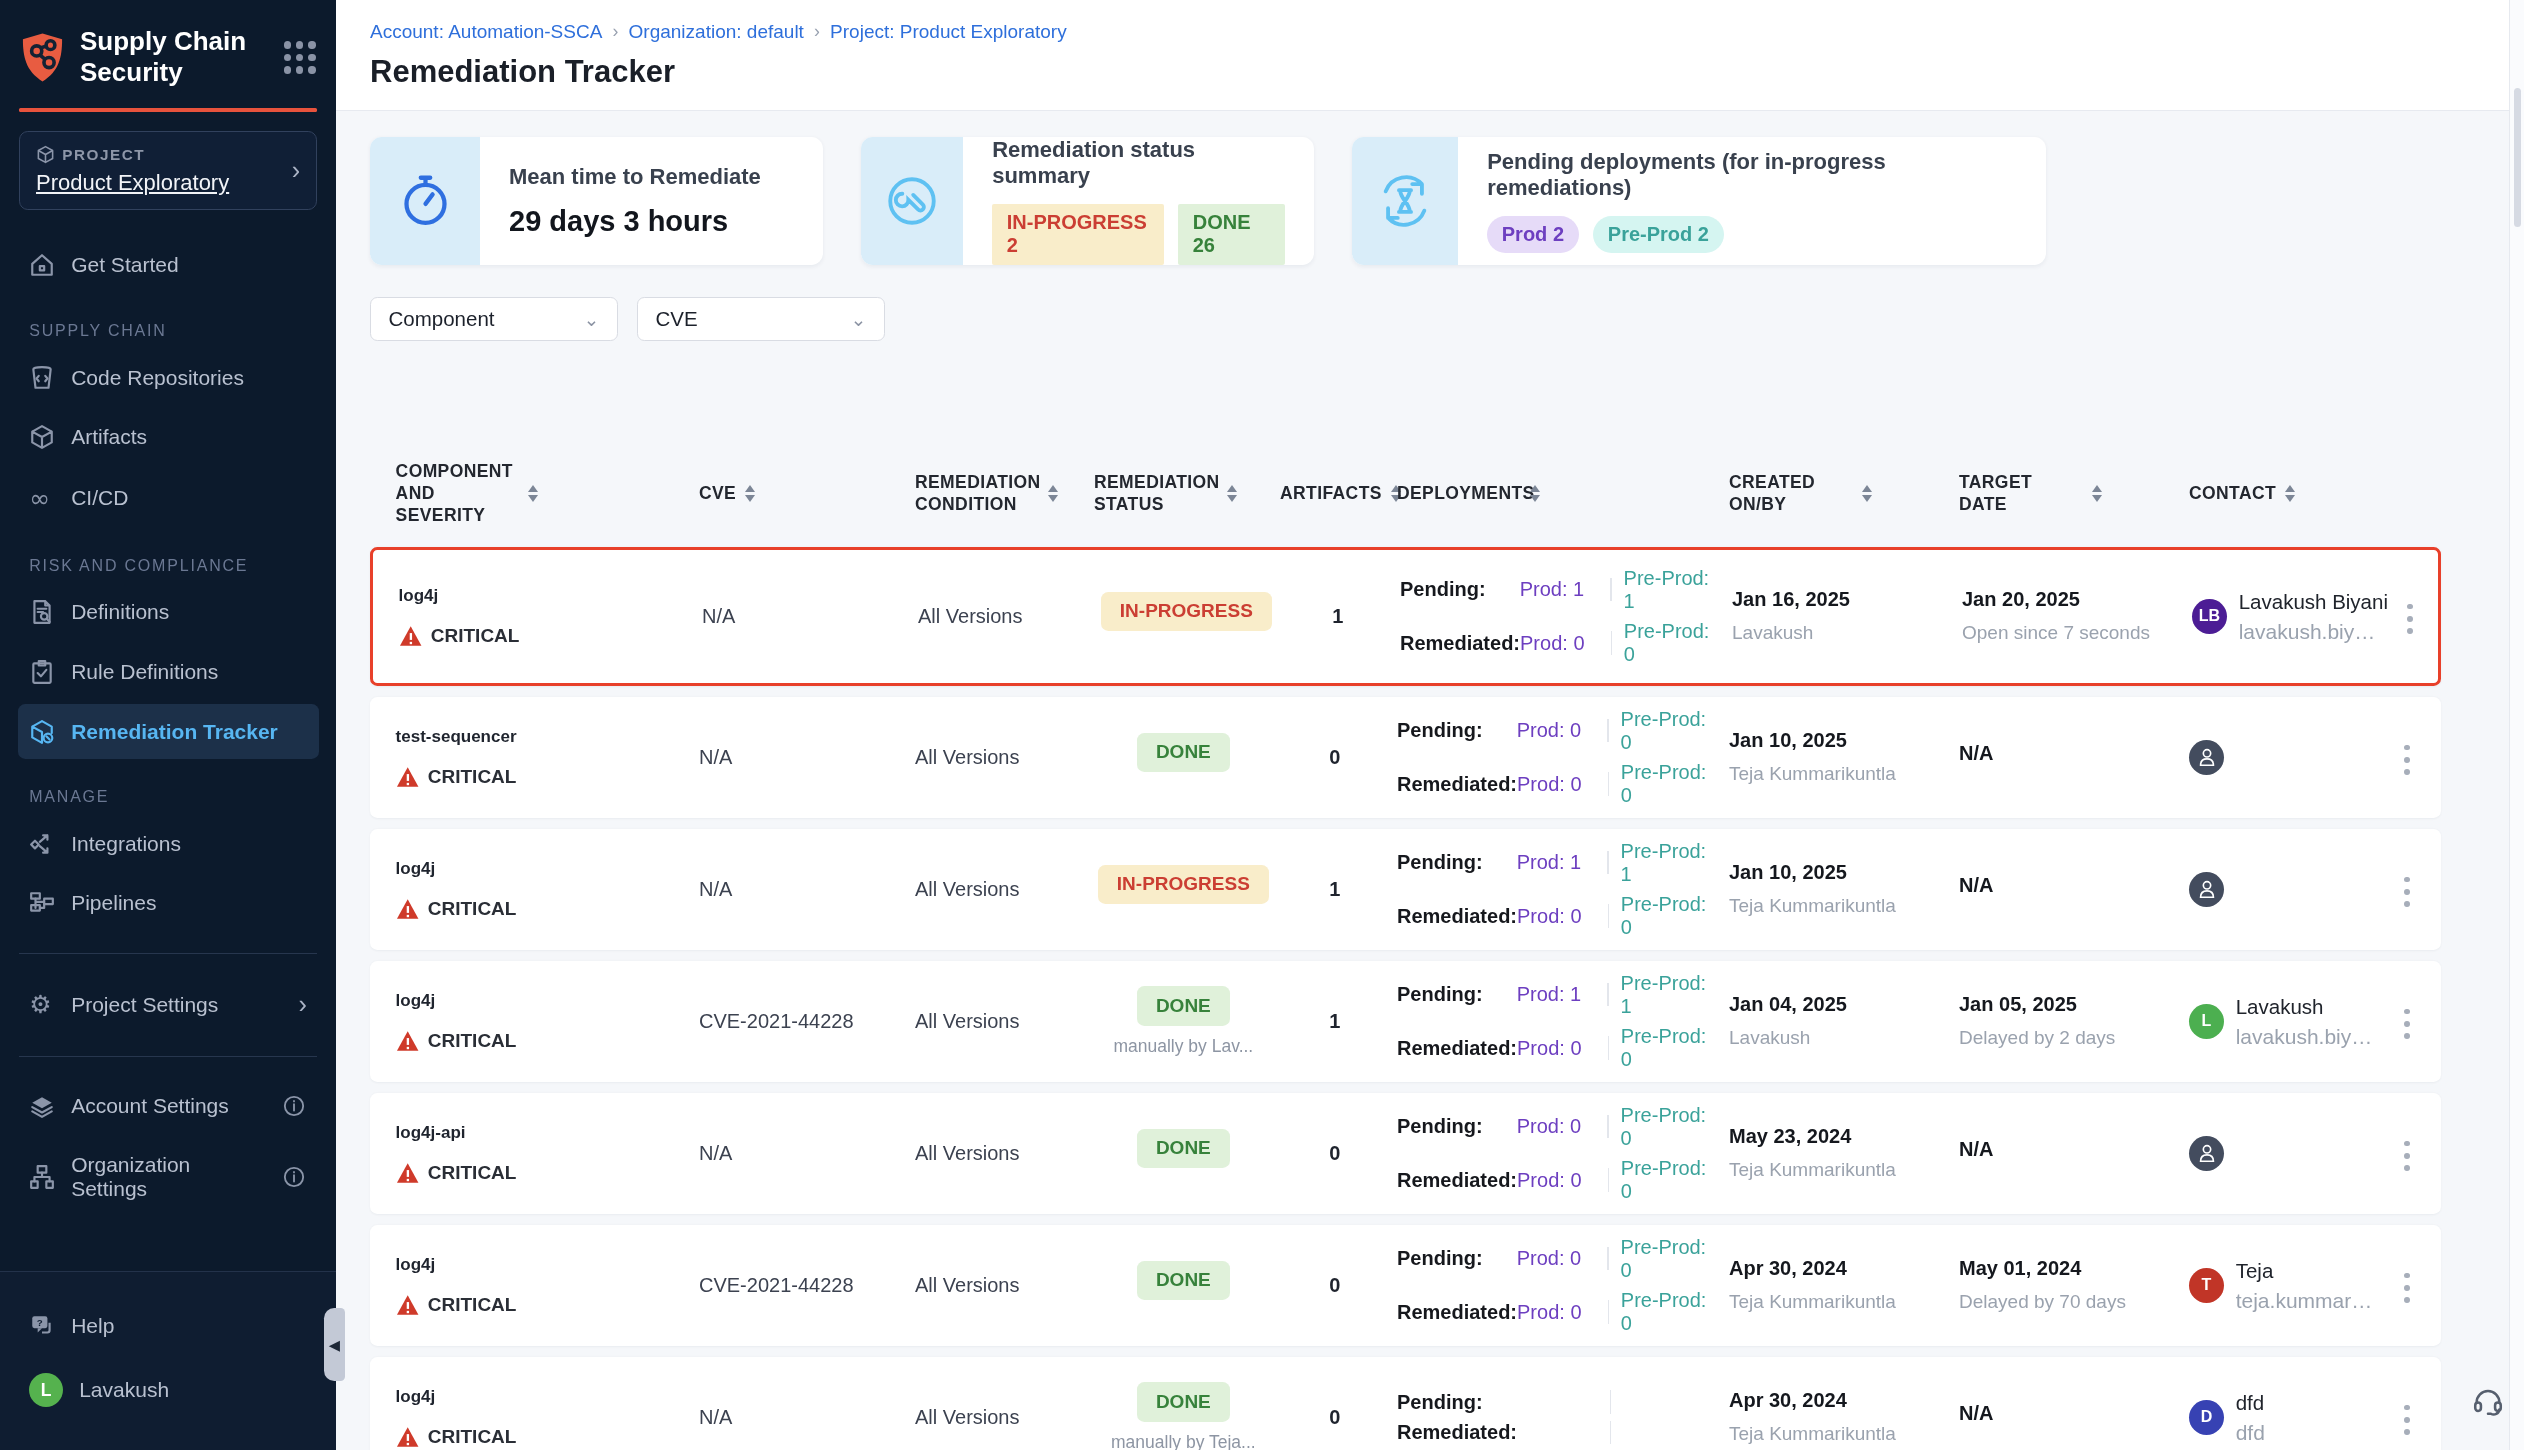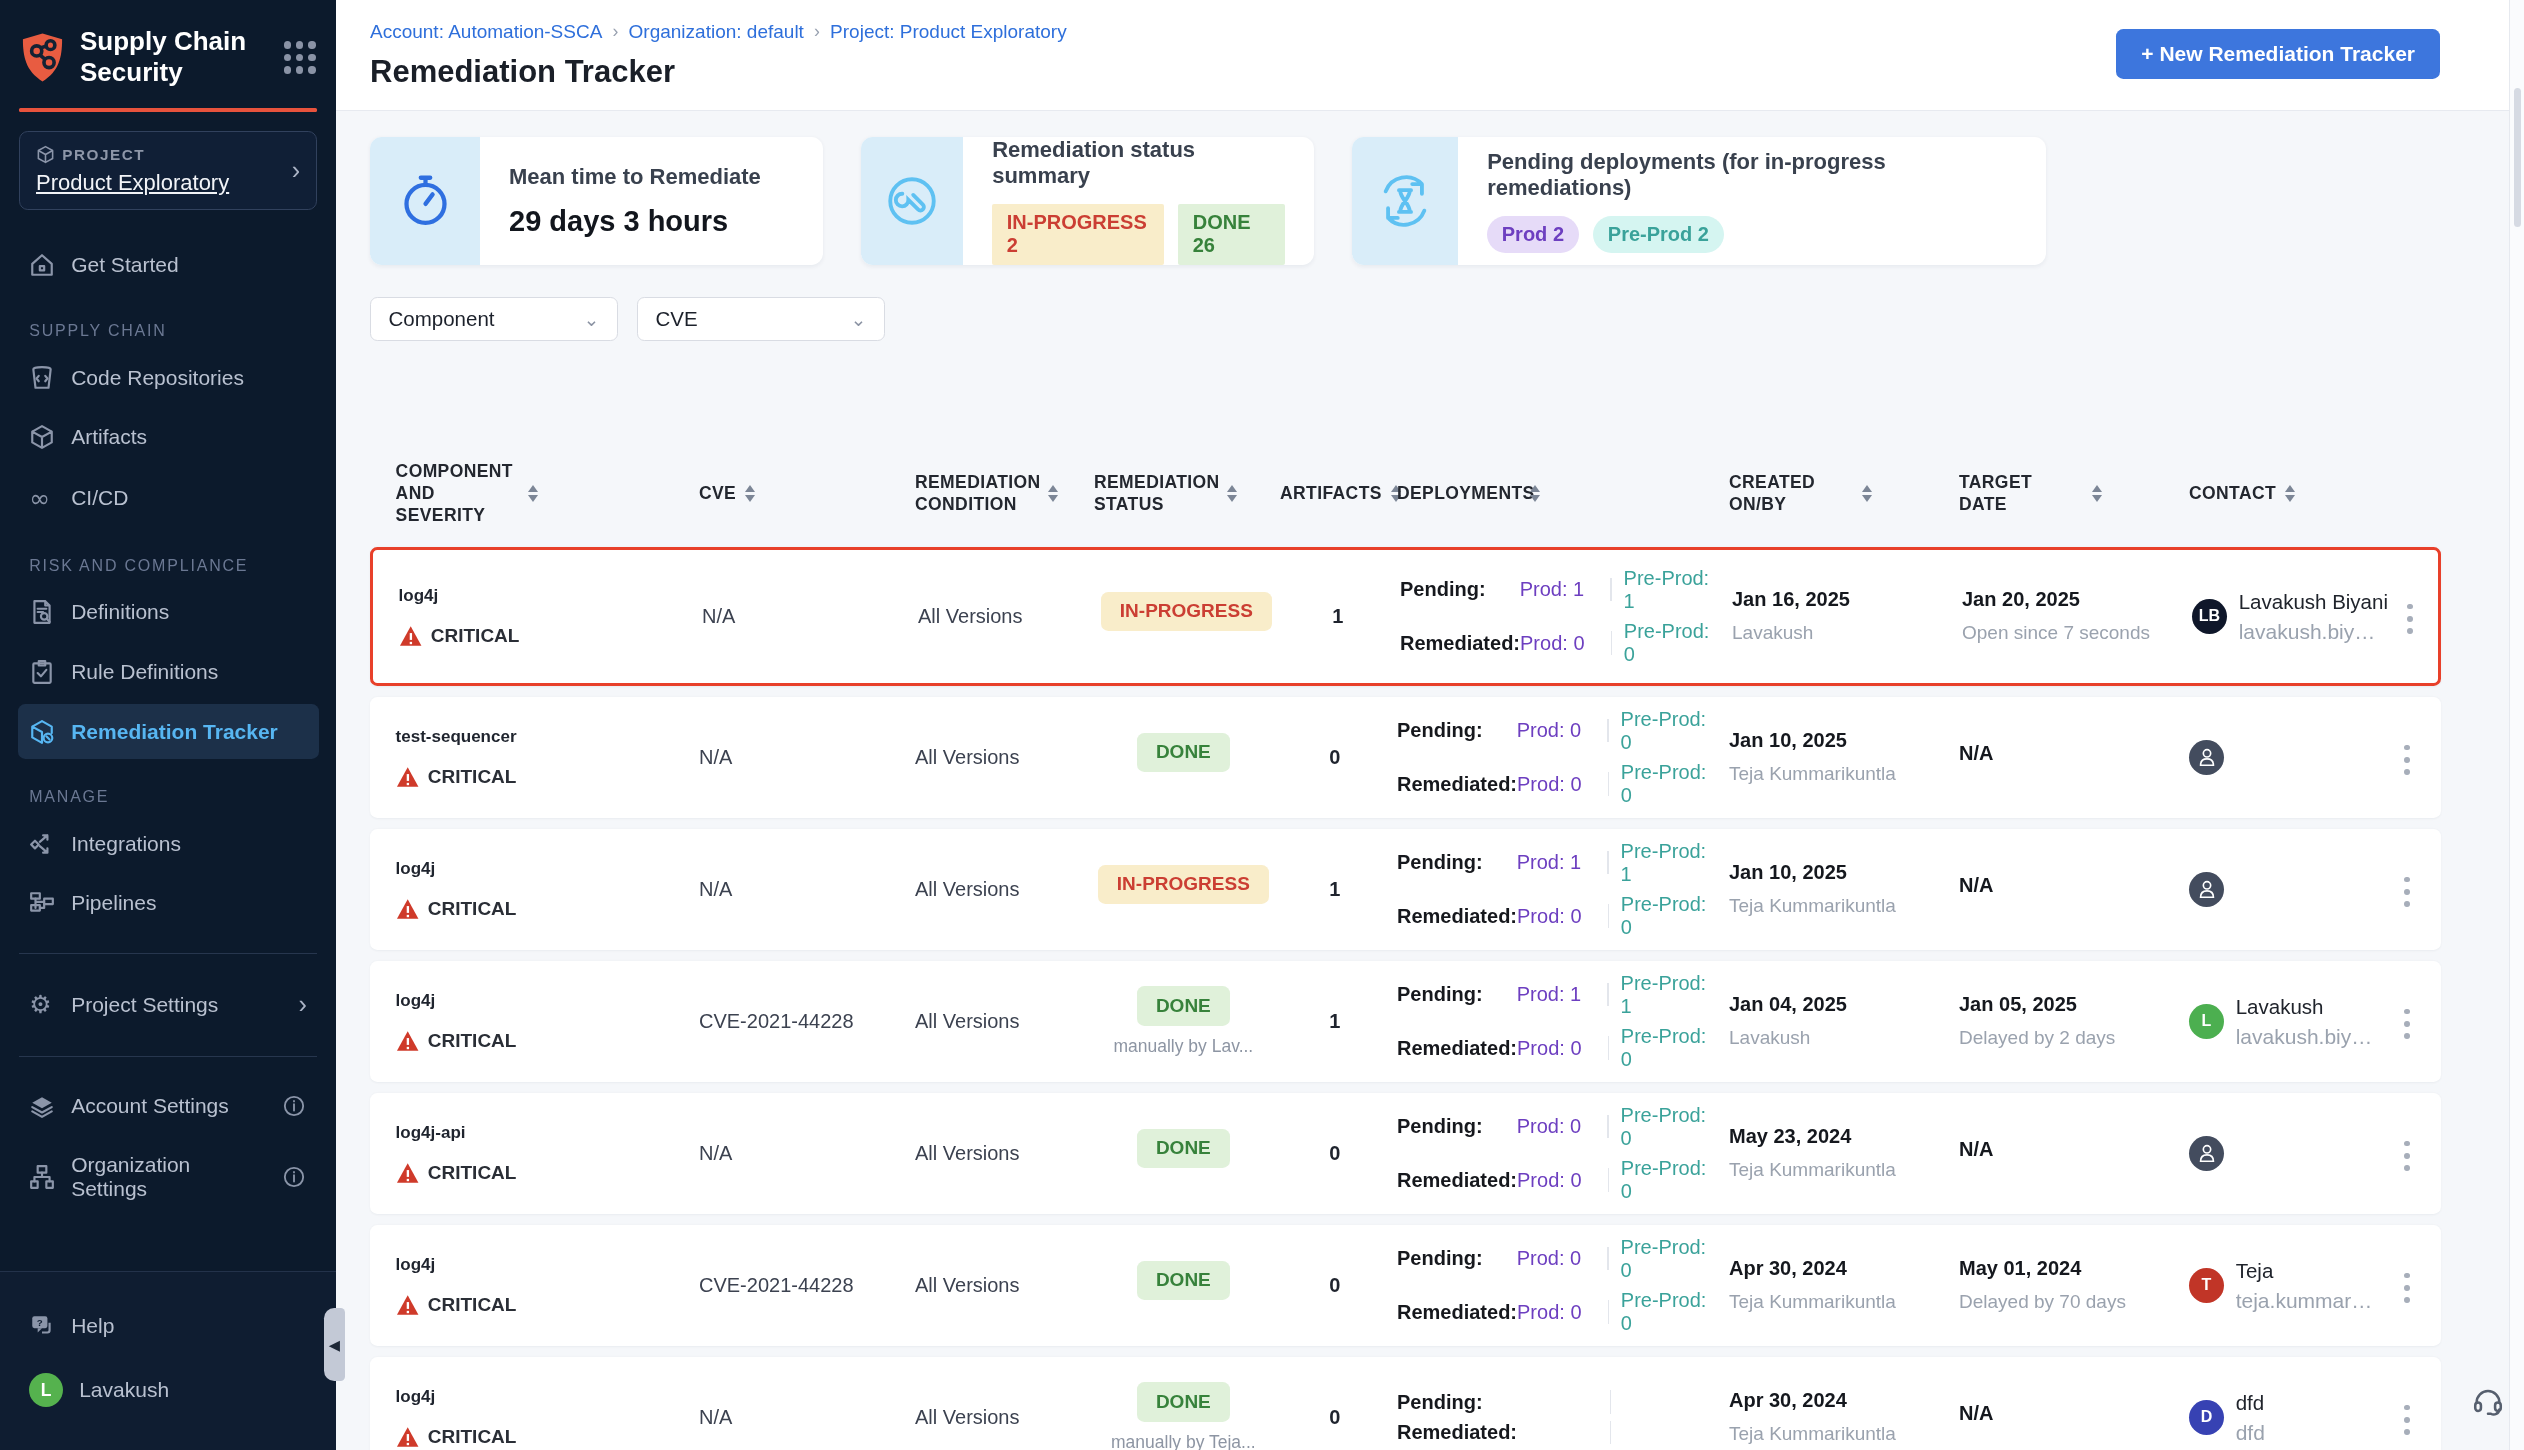--- a/index.html
+++ b/index.html
@@ -308,21 +308,20 @@
   <main class="main" data-interactable="false">
     <div class="topbar" data-interactable="false">
       <div class="breadcrumb" data-interactable="false">
         <span data-interactable="true">Account: Automation-SSCA</span>
         <span class="bc-sep" data-interactable="false">›</span>
         <span data-interactable="true">Organization: default</span>
         <span class="bc-sep" data-interactable="false">›</span>
         <span data-interactable="true">Project: Product Exploratory</span>
       </div>
       <div class="page-title" data-interactable="false">Remediation Tracker</div>
-      <button class="new-btn" data-interactable="true">+ New Remediation Tracker</button>
     </div>
 
     <div class="content" data-interactable="false">
 
       <div class="cards" data-interactable="false">
         <div class="card c1" data-interactable="false">
           <div class="card-icon-panel">
             <svg width="57" height="57" viewBox="0 0 24 24" data-interactable="false" stroke="#2f6fe0" stroke-width="1.8" fill="none" stroke-linecap="round">
               <circle cx="12" cy="13" r="8"></circle>
                 <path d="M12 13 L15 9 M10 2 H14 M12 2 V5"></path>
@@ -484,21 +483,21 @@
     </div>
     <div class="cell created" data-interactable="false">
       <div class="date" data-interactable="false">Jan 16, 2025</div>
       <div class="sub" data-interactable="false">Lavakush</div>
     </div>
     <div class="cell target" data-interactable="false">
       <div class="date" data-interactable="false">Jan 20, 2025</div>
       <div class="sub" data-interactable="false">Open since 7 seconds</div>
     </div>
     <div class="cell contact" data-interactable="false">
-      <span class="avatar" data-interactable="false" style="background: #0f172a; text-align: center;">LB</span>
+      <span class="avatar" data-interactable="false" style="background: #4c1d95; text-align: center;">LB</span>
       <div class="contact-text">
         <div class="cname" data-interactable="false">Lavakush Biyani</div>
         <div class="cemail" data-interactable="false">lavakush.biyan...</div>
       </div>
     </div>
     <div class="cell menu">
       <span class="kebab" data-interactable="true">
                 <i></i>
                 <i></i>
                 <i></i>

